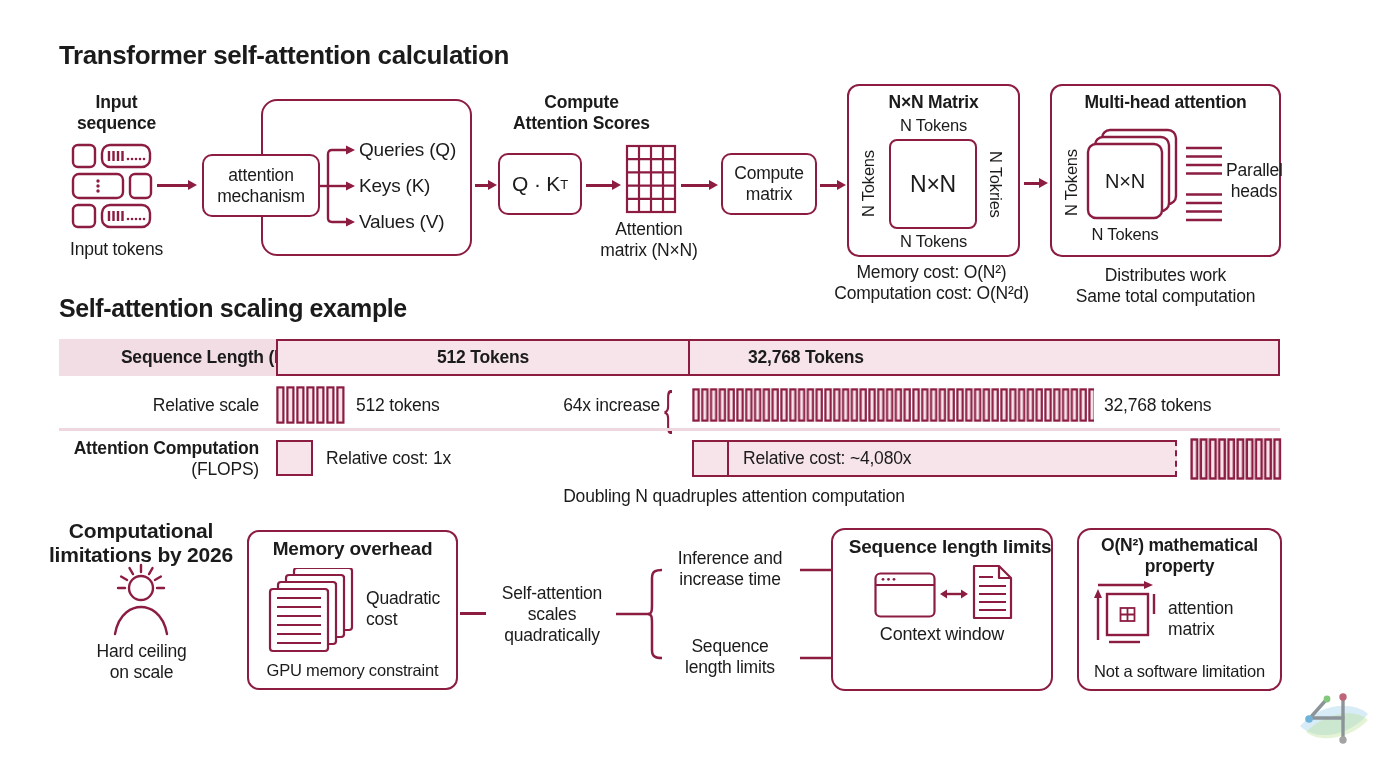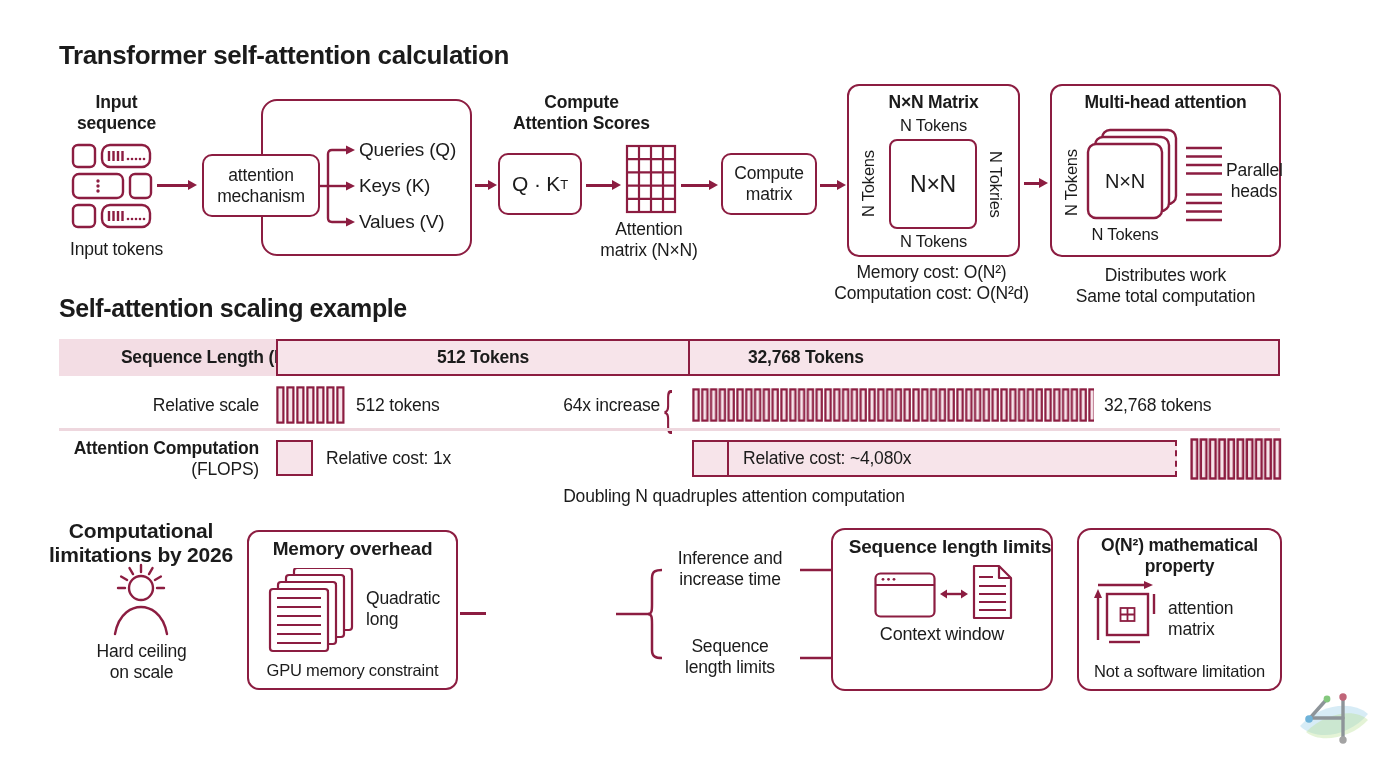--- a/index.html
+++ b/index.html
@@ -258,26 +258,31 @@
       <rect x="22" y="7" width="58" height="62" rx="3"></rect>
       <path d="M29 16 H73 M29 25 H73 M29 34 H73 M29 43 H73 M29 52 H73 M29 61 H73" fill="none"></path>
       <rect x="14" y="14" width="58" height="62" rx="3"></rect>
       <path d="M21 23 H65 M21 32 H65 M21 41 H65 M21 50 H65 M21 59 H65 M21 68 H65" fill="none"></path>
       <rect x="6" y="21" width="58" height="62" rx="3"></rect>
       <path d="M13 30 H57 M13 39 H57 M13 48 H57 M13 57 H57 M13 66 H57 M13 75 H57" fill="none"></path>
     </g>
   </svg>
   <div class="abs t17" style="left:352px;top:588px;">
     <div>Quadratic</div>
-    <div>long</div>
+    <div>cost</div>
   </div>
   <div class="abs c t16" style="left:238px;top:660px;width:201px;">GPU memory constraint</div>
 
   <div class="hline" style="left:446px;top:612px;width:26px;"></div>
 
+  <div class="abs c t17" style="left:476px;top:583px;width:124px;">
+    <div>Self-attention</div>
+    <div>scales</div>
+    <div>quadratically</div>
+  </div>
 
   <svg class="abs" style="left:602px;top:556px;" width="215" height="112" viewBox="0 0 215 112">
     <g fill="none" stroke="#8c1d41" stroke-width="2.5">
       <path d="M0 58 H32"></path>
       <path d="M32 58 C36 58 36 54 36 48 L36 22 C36 15 40 14 46 14"></path>
       <path d="M32 58 C36 58 36 62 36 68 L36 94 C36 101 40 102 46 102"></path>
       <path d="M184 14 H215"></path>
       <path d="M184 102 H215"></path>
     </g>
   </svg>

